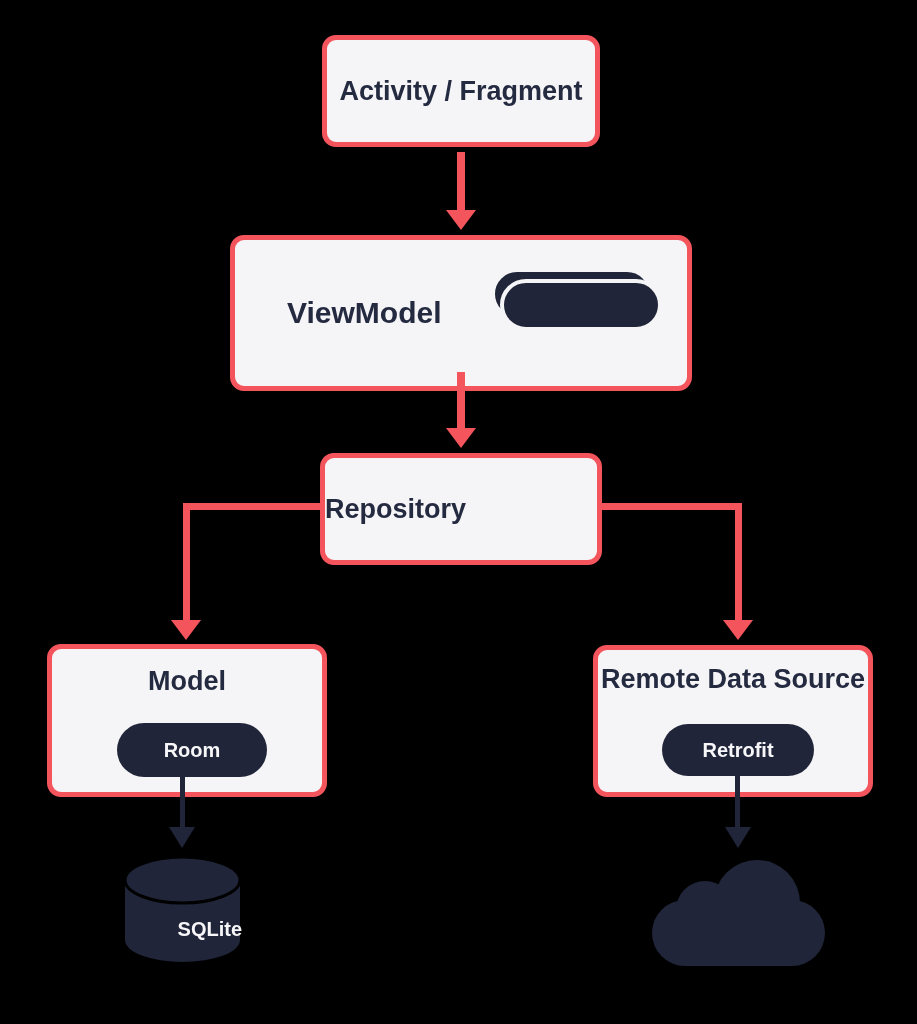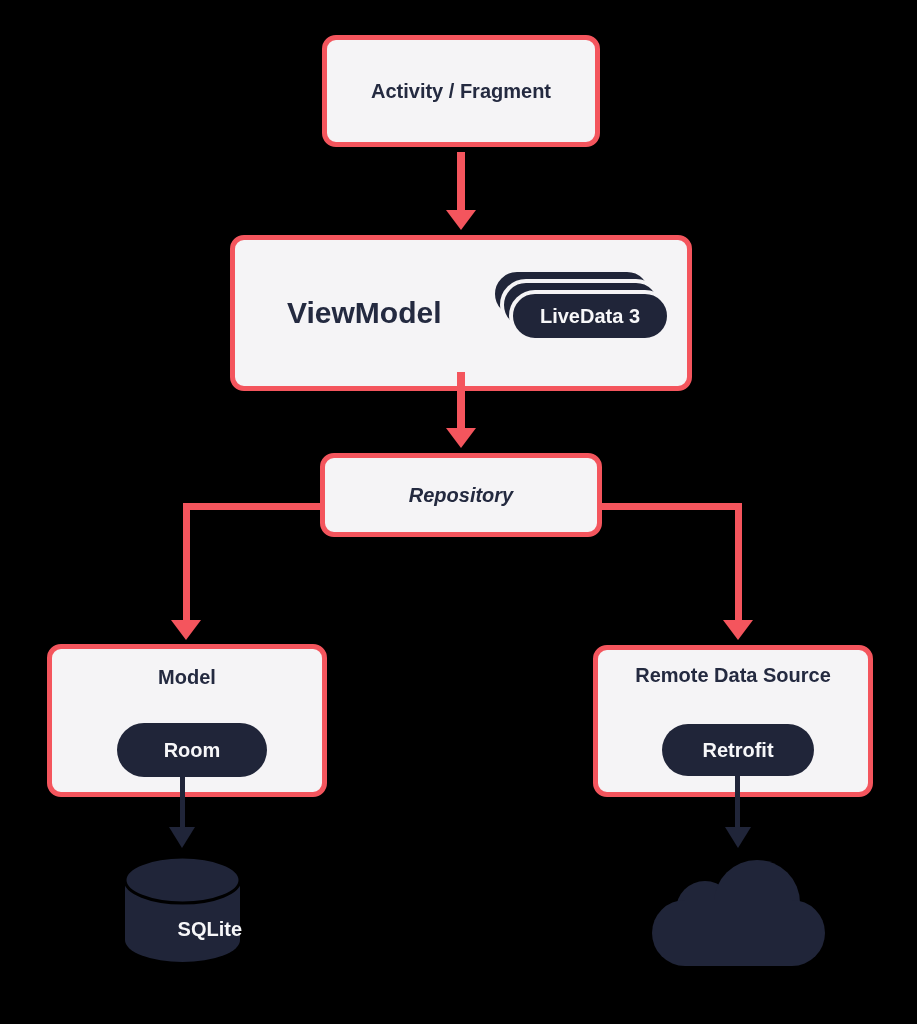--- a/index.html
+++ b/index.html
@@ -18,26 +18,26 @@
     overflow:hidden;
   }
   
   .node{
     position:absolute;background:var(--box-fill);
     border:5px solid var(--accent-red);border-radius:14px;
   }
   .node-activity{left:322px;top:35px;width:278px;height:112px;
     display:flex;align-items:center;justify-content:center;}
   .node-viewmodel{left:230px;top:235px;width:462px;height:156px;}
-  .node-repository{left:320px;top:453px;width:282px;height:84px;
-    display:flex;align-items:center;justify-content:center;font-style:italic;}
+  .node-repository{left:320px;top:453px;width:282px;height:112px;
+    display:flex;align-items:center;justify-content:flex-start;}
   .node-model{left:47px;top:644px;width:280px;height:153px;}
   .node-remote{left:593px;top:645px;width:280px;height:152px;}
   .node-title{
-    color:var(--text-dark);font-weight:bold;font-size:20px;letter-spacing:0;
+    color:var(--text-dark);font-weight:bold;font-size:27px;letter-spacing:0;
     white-space:nowrap;
   }
   .vm-title{
     position:absolute;left:52px;top:0;height:100%;display:flex;align-items:center;
     font-size:30px;
   }
   .centered-title{
     position:absolute;left:0;width:100%;text-align:center;
   }
   .model-title{top:17px;}
@@ -90,23 +90,20 @@
     <span class="node-title">Activity / Fragment</span>
   </div>
 
   <div class="red-shaft" style="left:457px;top:152px;width:8px;height:60px;"></div>
   <div class="red-head" style="left:446px;top:210px;"></div>
 
   <div class="node node-viewmodel">
     <span class="node-title vm-title">ViewModel</span>
     <div class="stack-card stack-back"></div>
     <div class="stack-card stack-mid"></div>
-    <div class="stack-card stack-front">
-      <span>LiveData 3</span>
-    </div>
   </div>
 
   <div class="red-shaft" style="left:457px;top:372px;width:8px;height:58px;"></div>
   <div class="red-head" style="left:446px;top:428px;"></div>
 
   <div class="node node-repository">
     <span class="node-title">Repository</span>
   </div>
 
   <div class="red-shaft" style="left:183px;top:503px;width:137px;height:7px;"></div>

